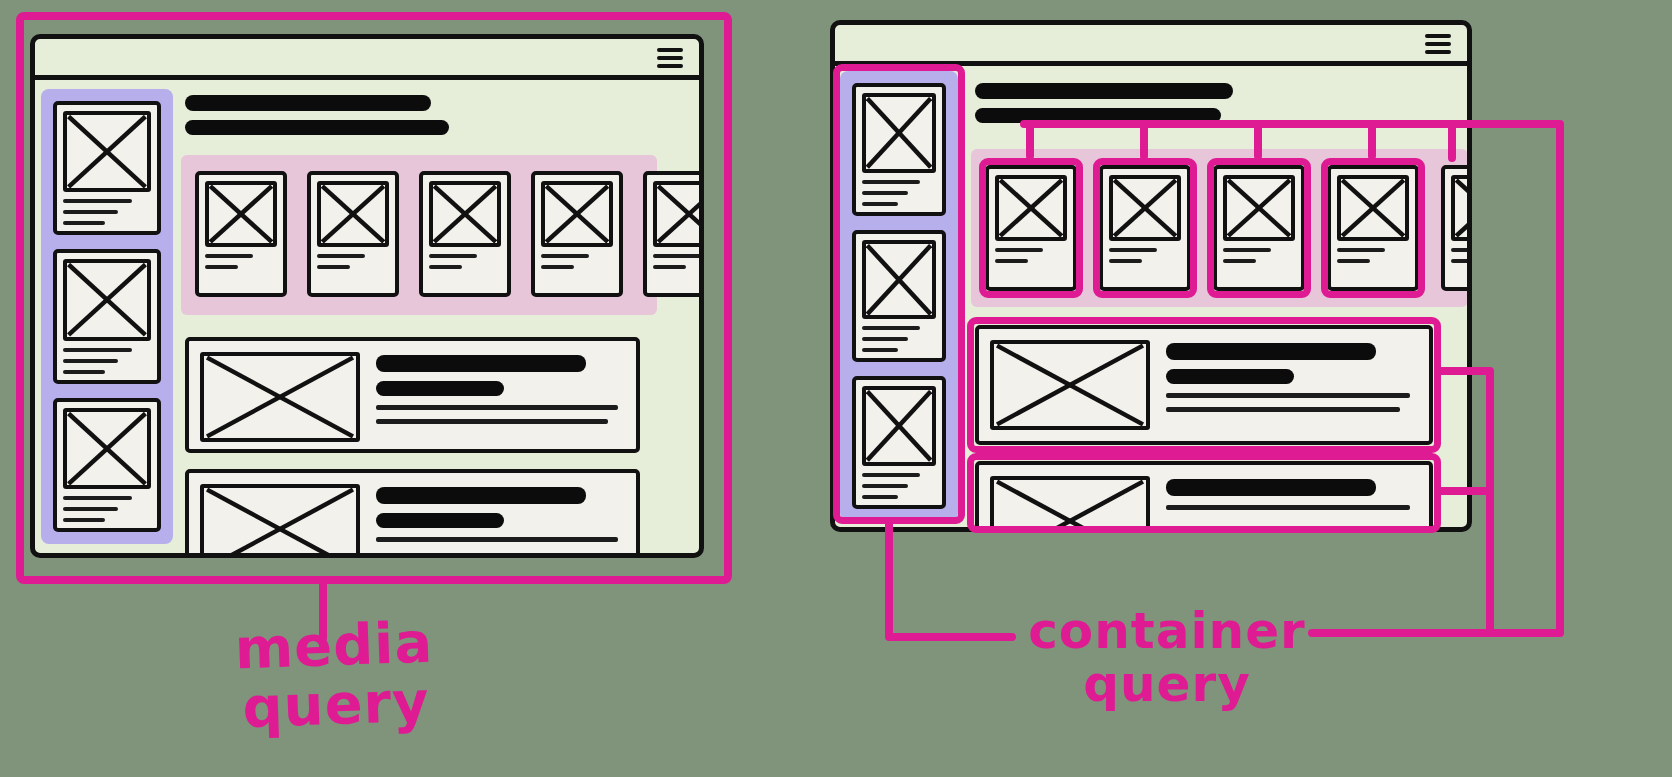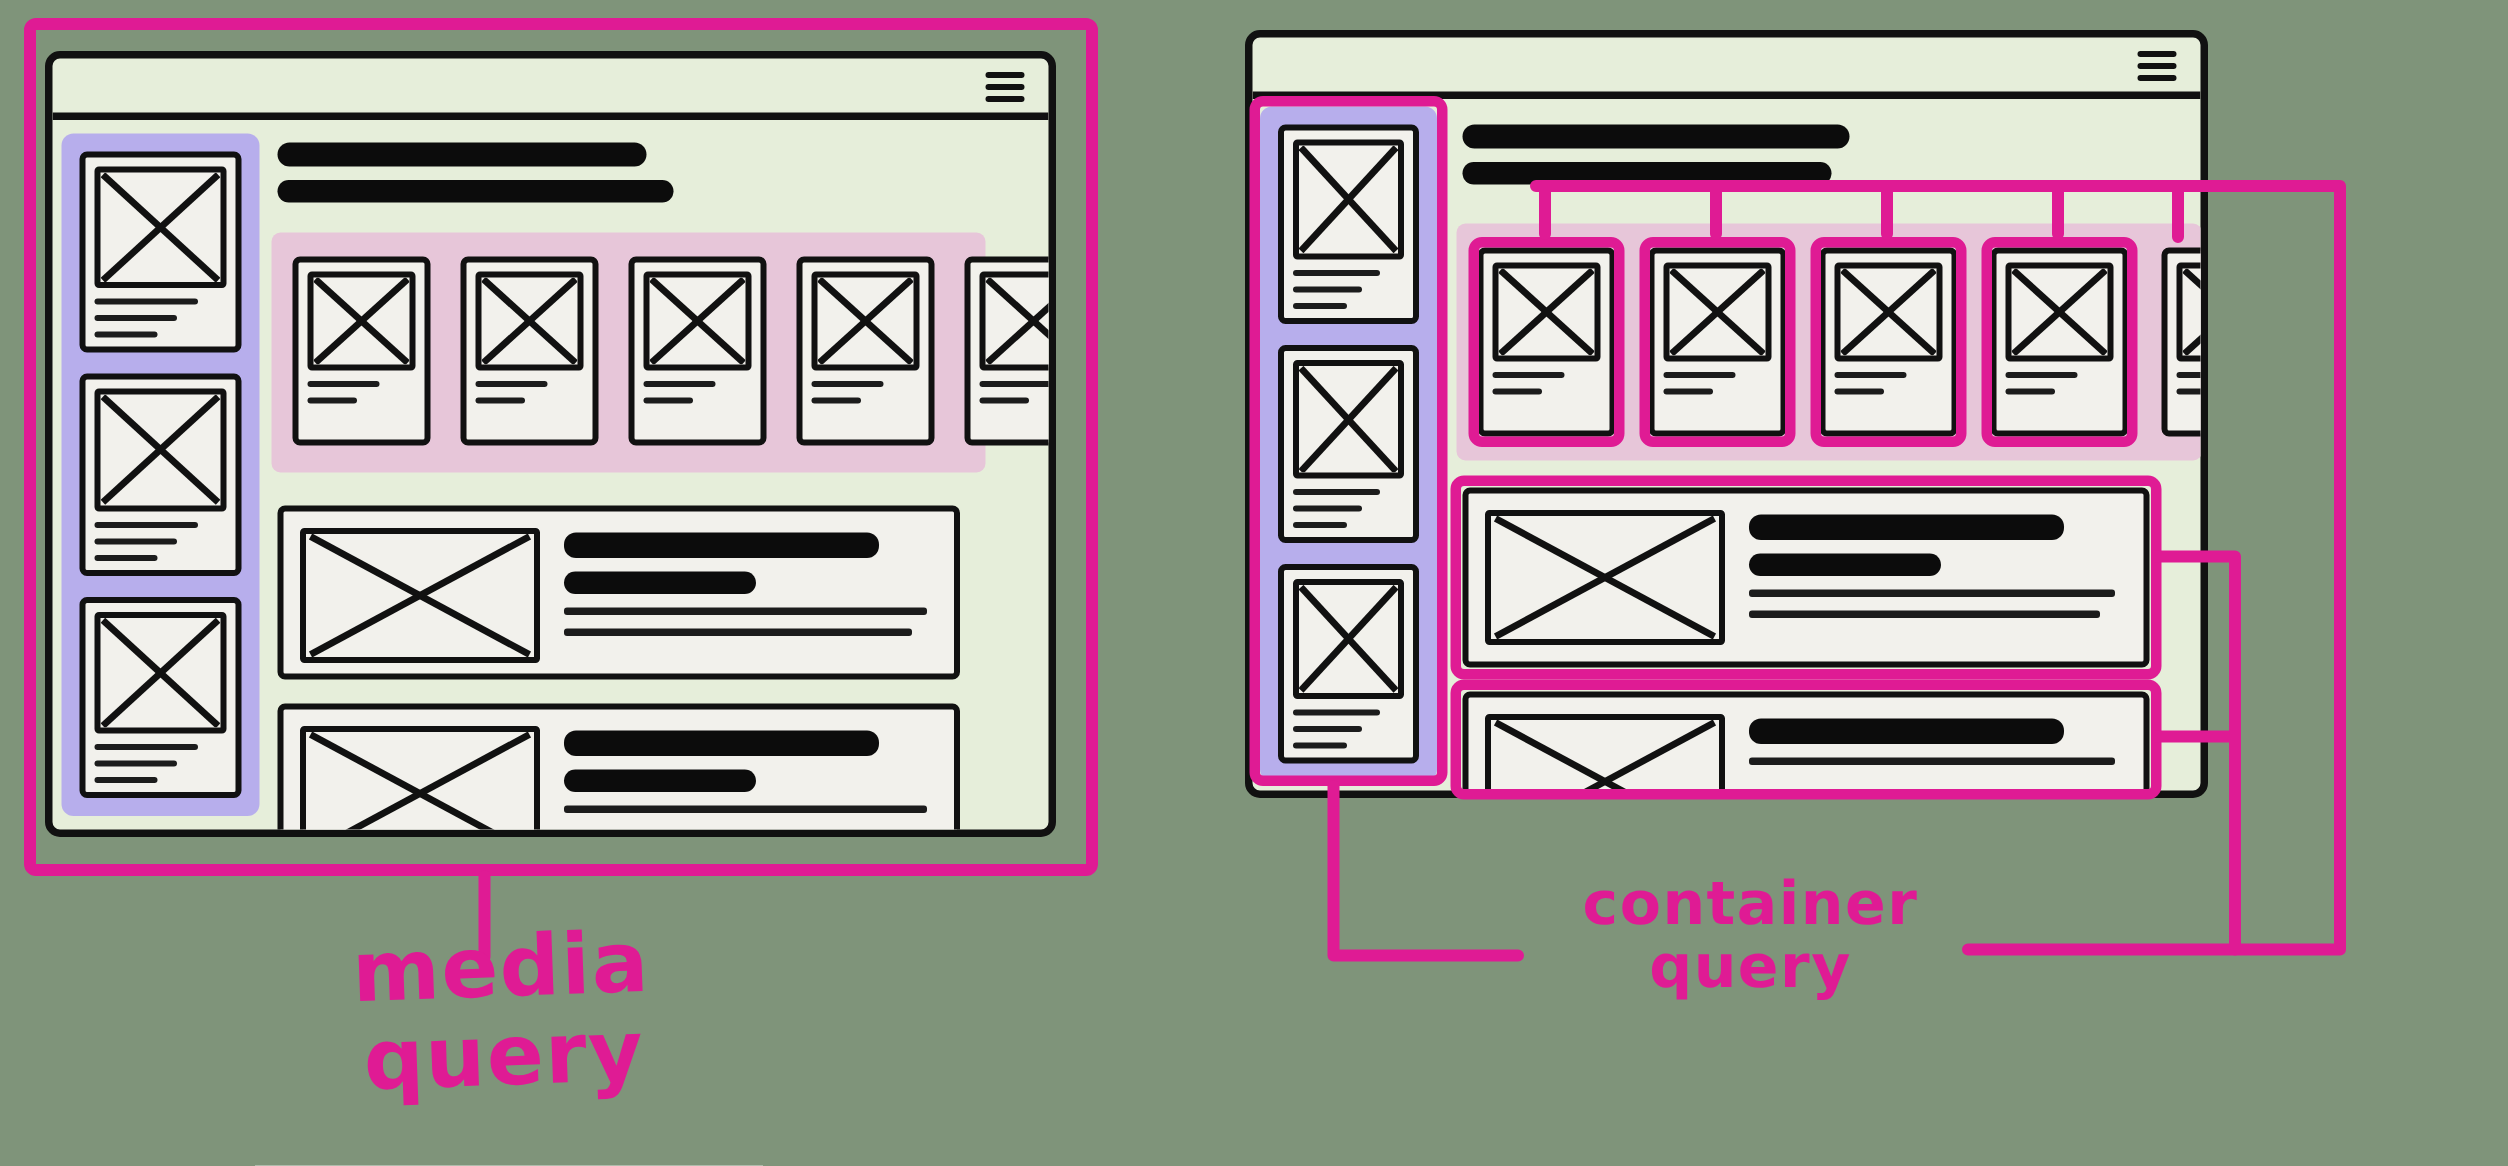--- a/index.html
+++ b/index.html
@@ -77,21 +77,21 @@
     position:absolute;border:7px solid var(--pink,#df1b94);
     border-radius:9px;box-sizing:border-box;z-index:3;pointer-events:none;
   }
   .annot{position:absolute;left:0;top:0;z-index:4;pointer-events:none}
   .annot path{stroke:var(--pink,#df1b94);stroke-width:8;fill:none;stroke-linecap:round;stroke-linejoin:round}
   .label{
     position:absolute;z-index:5;color:var(--pink,#df1b94);
     font-weight:700;text-align:center;letter-spacing:1px;line-height:1.06;
   }
   .label-media{left:140px;top:616px;width:390px;font-size:56px;transform:rotate(-2deg)}
-  .label-container{left:1012px;top:582px;width:310px;font-size:40px}
+  .label-container{left:1012px;top:605px;width:310px;font-size:50px}
 </style>
 </head>
 <body>
 
 <div class="canvas">
 
   <div class="frame" style="left:16px;top:12px;width:716px;height:572px"></div>
 
   <div class="browser" style="left:30px;top:34px;width:674px;height:524px">
     <div class="titlebar">

